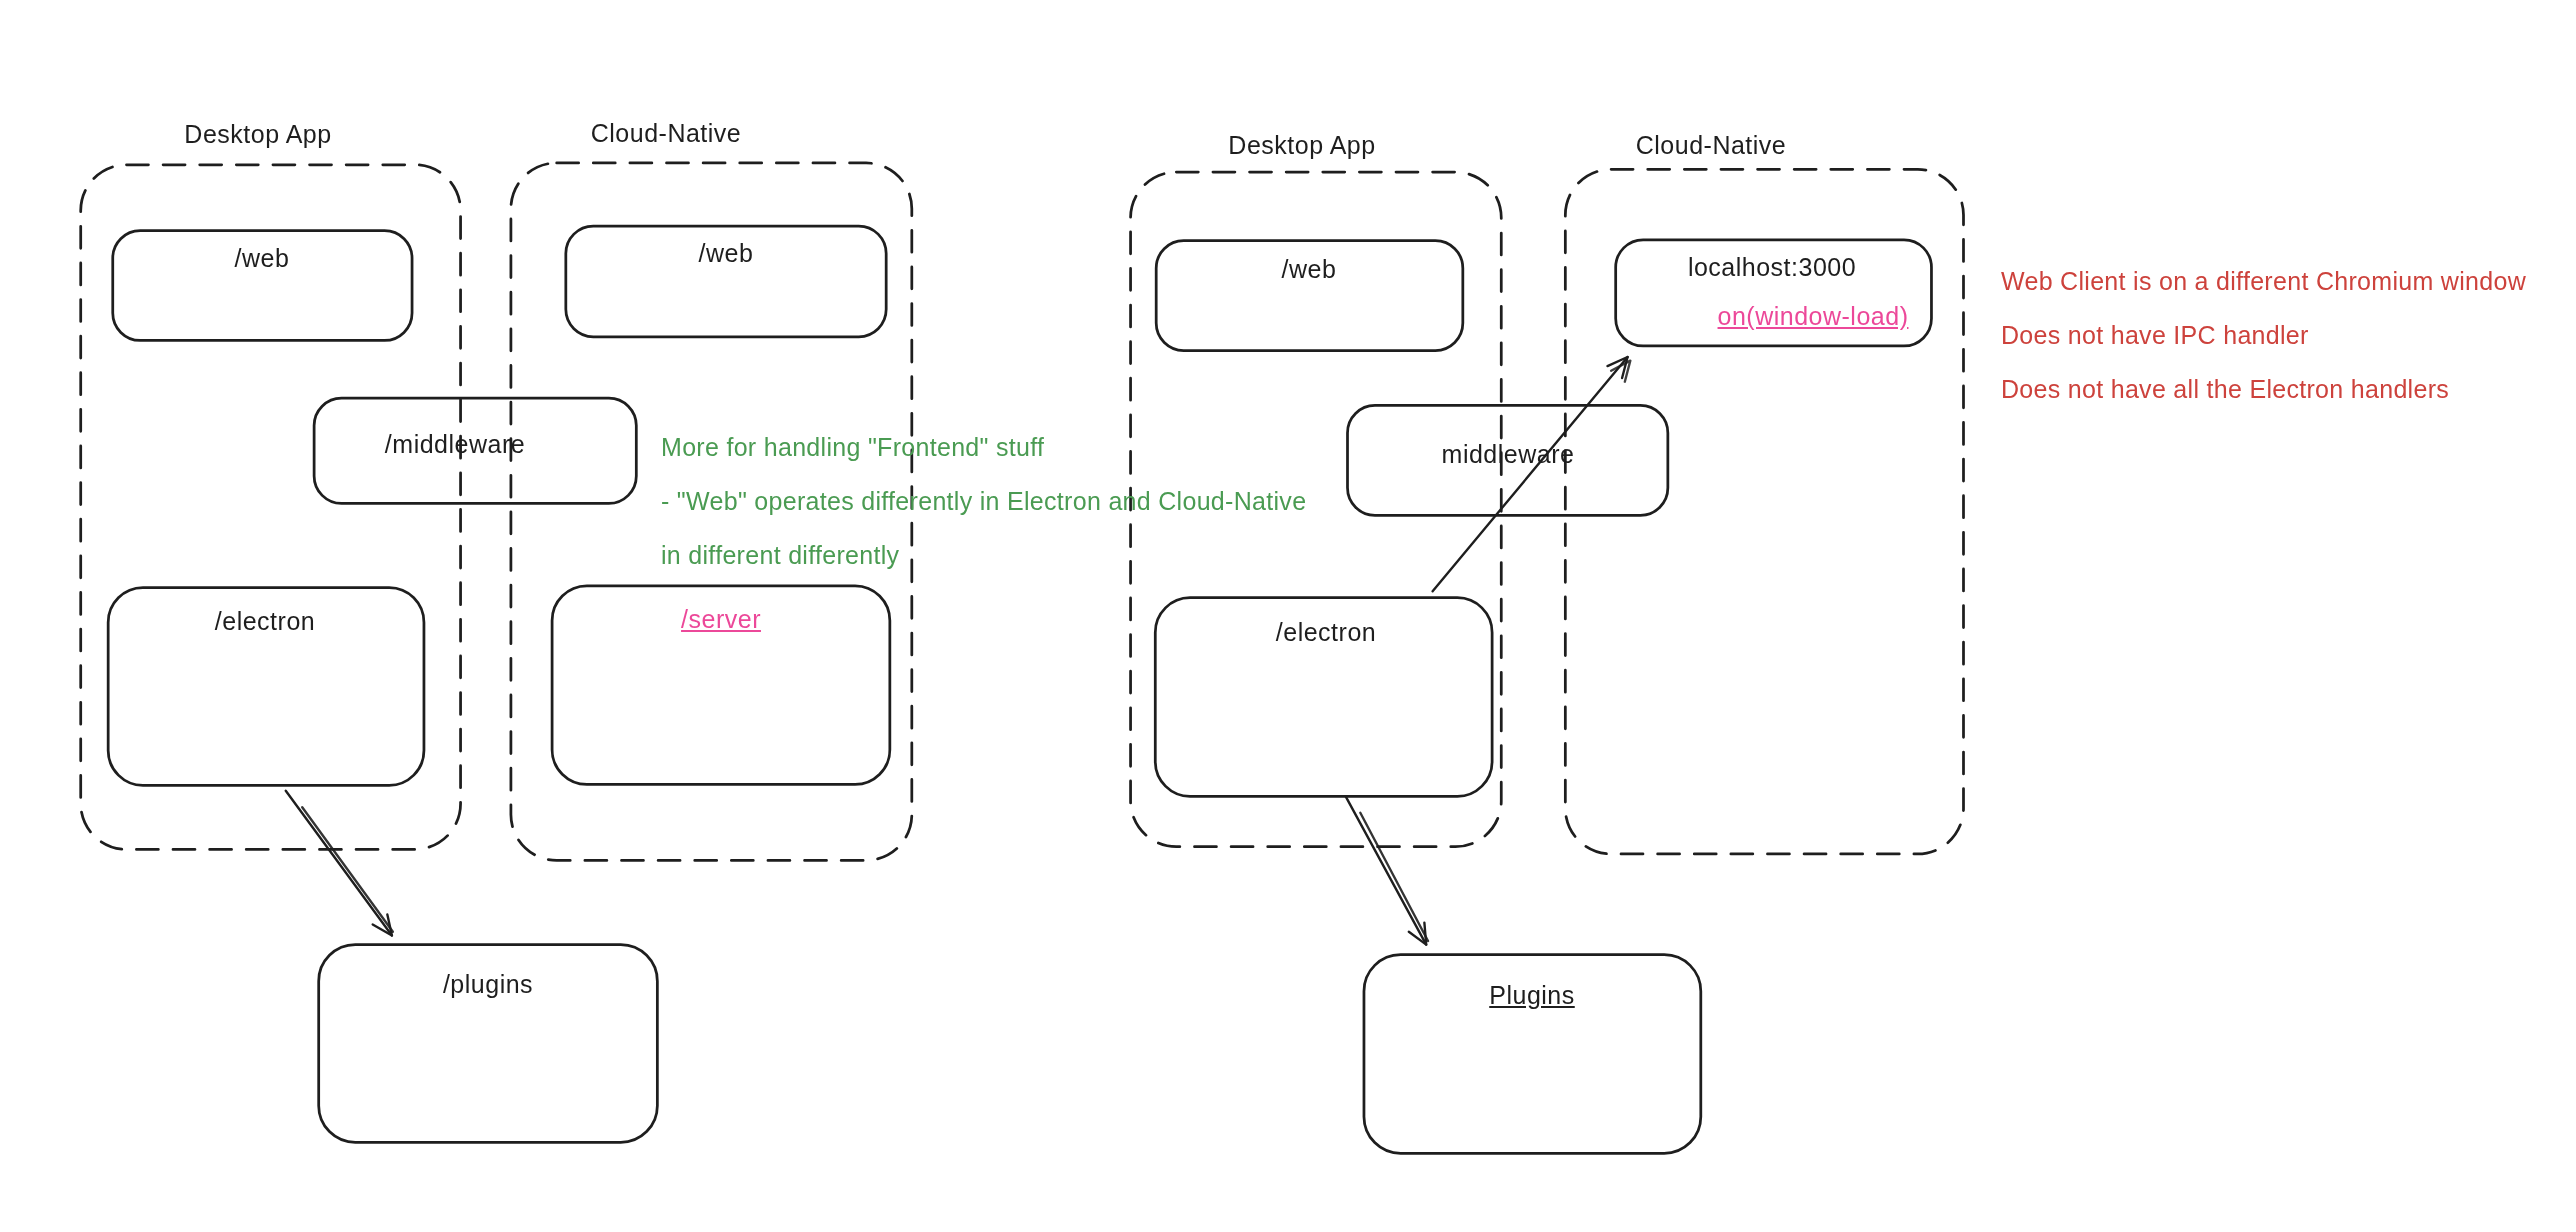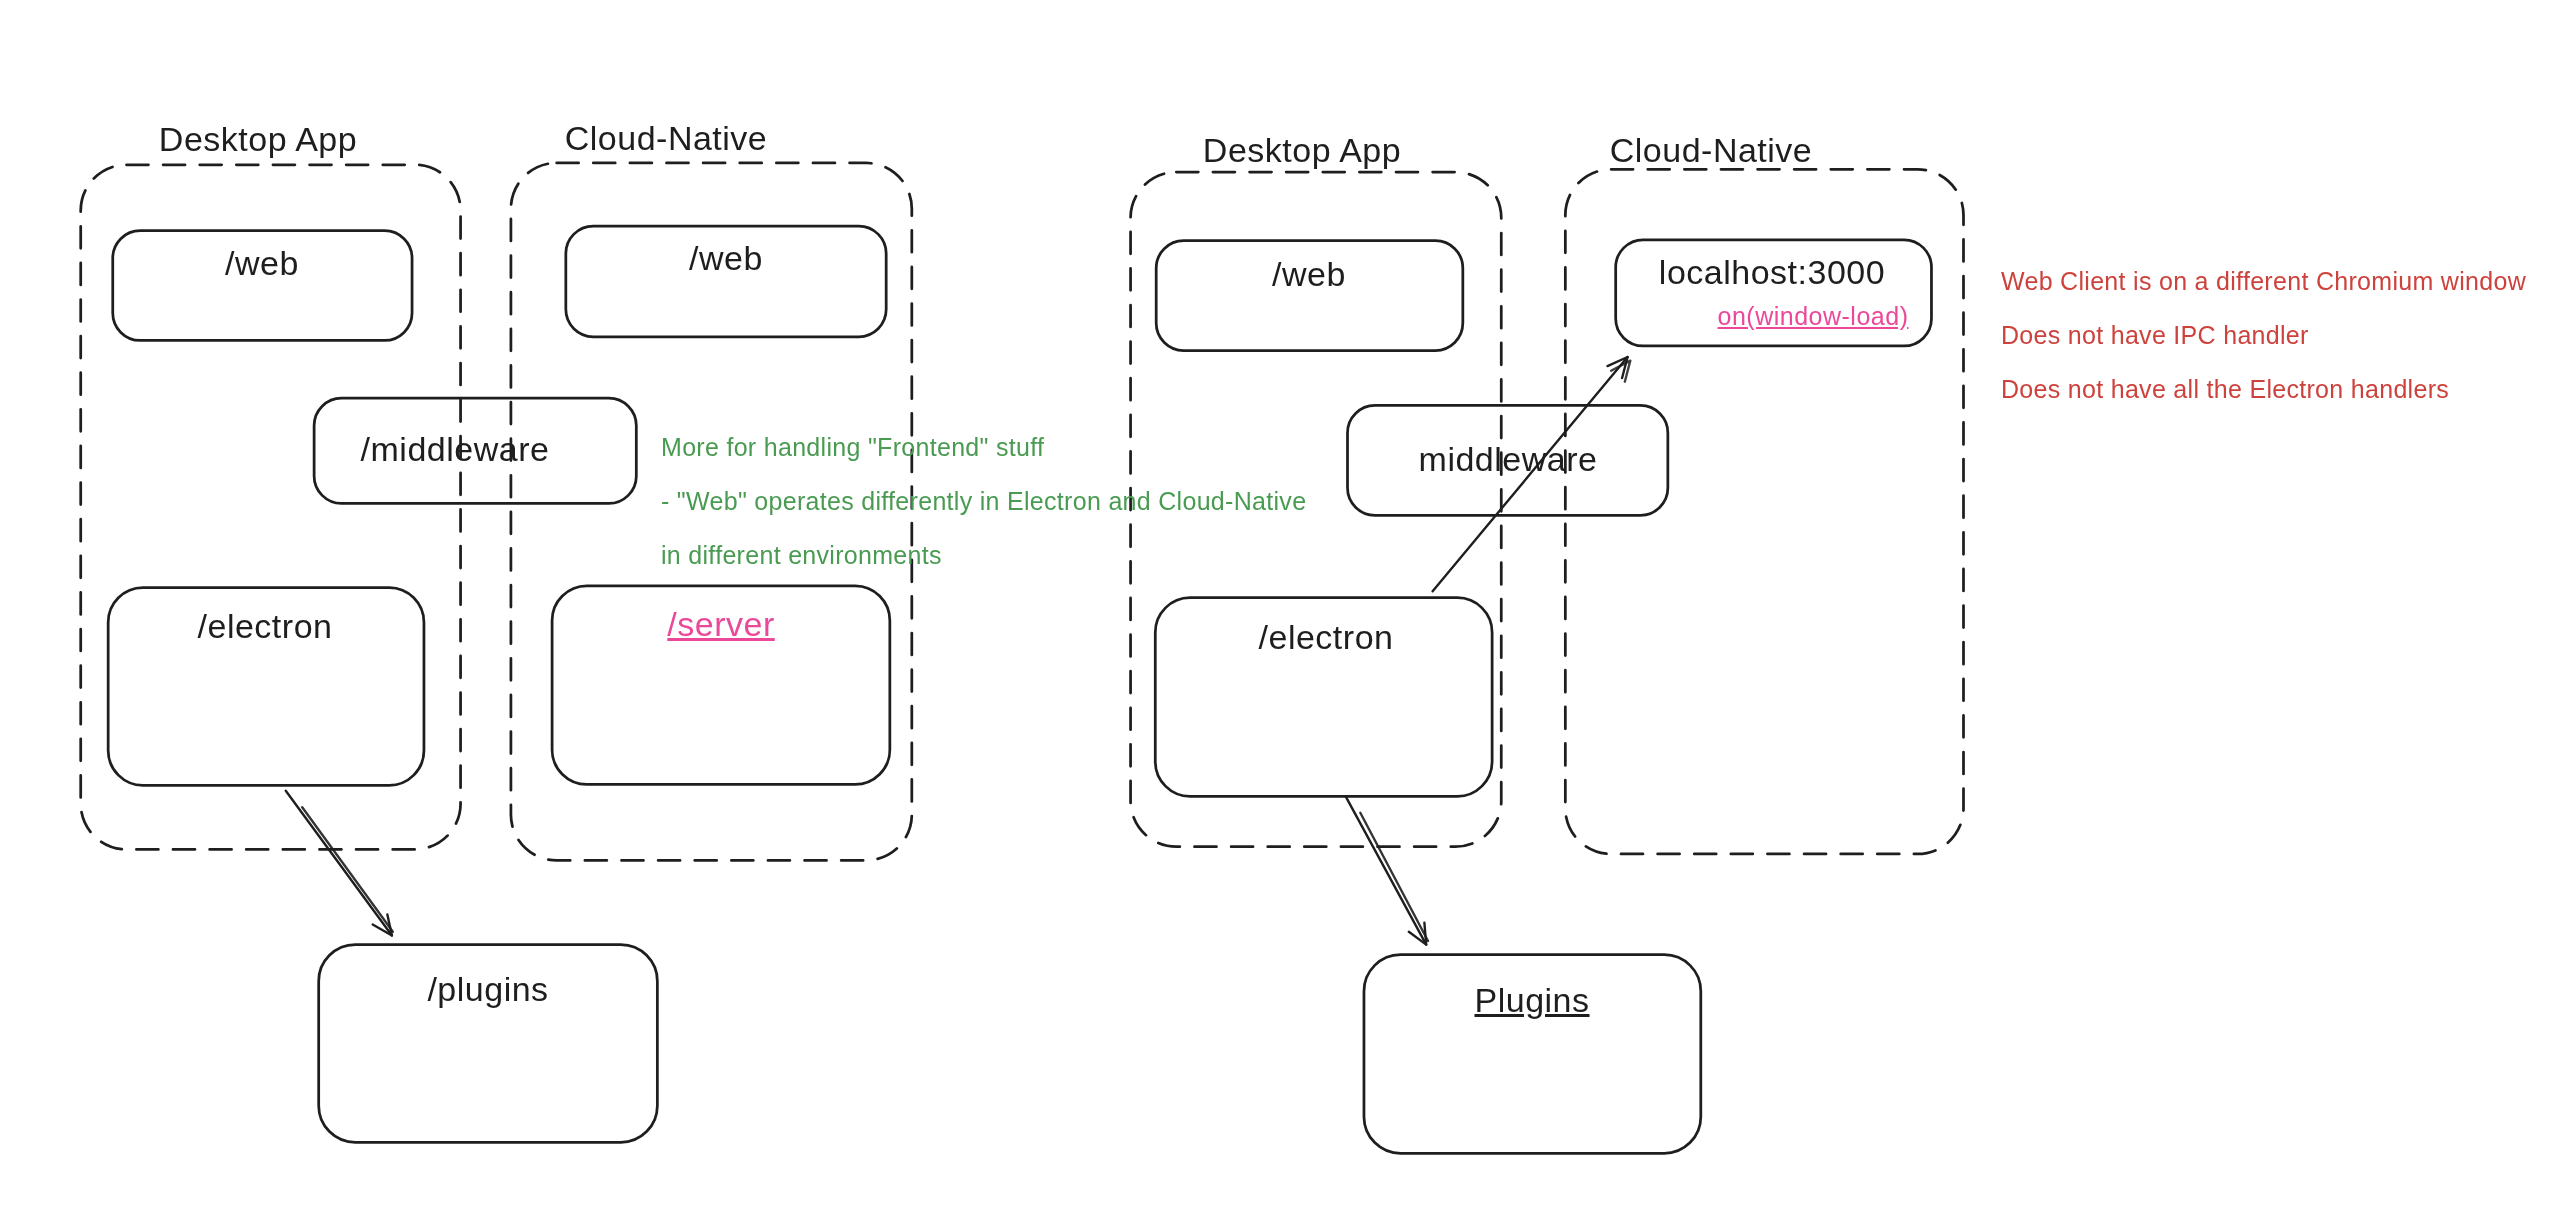--- a/index.html
+++ b/index.html
@@ -7,21 +7,21 @@
   body {
     width: 2576px; height: 1232px;
     font-family: "Liberation Sans", sans-serif;
     position: relative; overflow: hidden;
   }
   #canvas { position: absolute; inset: 0; width: 2576px; height: 1232px; }
   #shape-layer { position: absolute; left: 0; top: 0; }
   .lbl {
     position: absolute;
     transform: translateX(-50%);
-    font-size: 34px;
+    font-size: 25px;
     color: #1e1e1e;
     white-space: nowrap;
     letter-spacing: 0.5px;
   }
   .lbl.red { color: #ec4899; text-decoration: underline; }
   .note {
     position: absolute;
     font-size: 25px;
     line-height: 30px;
     white-space: nowrap;
@@ -94,21 +94,21 @@
   <div class="lbl" style="left:1309px; top:255px;">/web</div>
   <div class="lbl" style="left:1772px; top:253px;">localhost:3000</div>
   <div class="lbl red smaller" style="left:1813px; top:302px;">on(window-load)</div>
   <div class="lbl" style="left:1508px; top:440px;">middleware</div>
   <div class="lbl" style="left:1326px; top:618px;">/electron</div>
   <div class="lbl" style="left:1532px; top:981px;text-decoration:underline;">Plugins</div>
 
   <div class="note green" style="left:661px; top:408px;">
     <div>More for handling "Frontend" stuff</div>
     <div>- "Web" operates differently in Electron and Cloud-Native</div>
-    <div>in different environments</div>
+    <div>in different differently</div>
   </div>
 
   <div class="note red" style="left:2001px; top:242px;">
     <div>Web Client is on a different Chromium window</div>
     <div>Does not have IPC handler</div>
     <div>Does not have all the Electron handlers</div>
   </div>
 
 </div>
 

